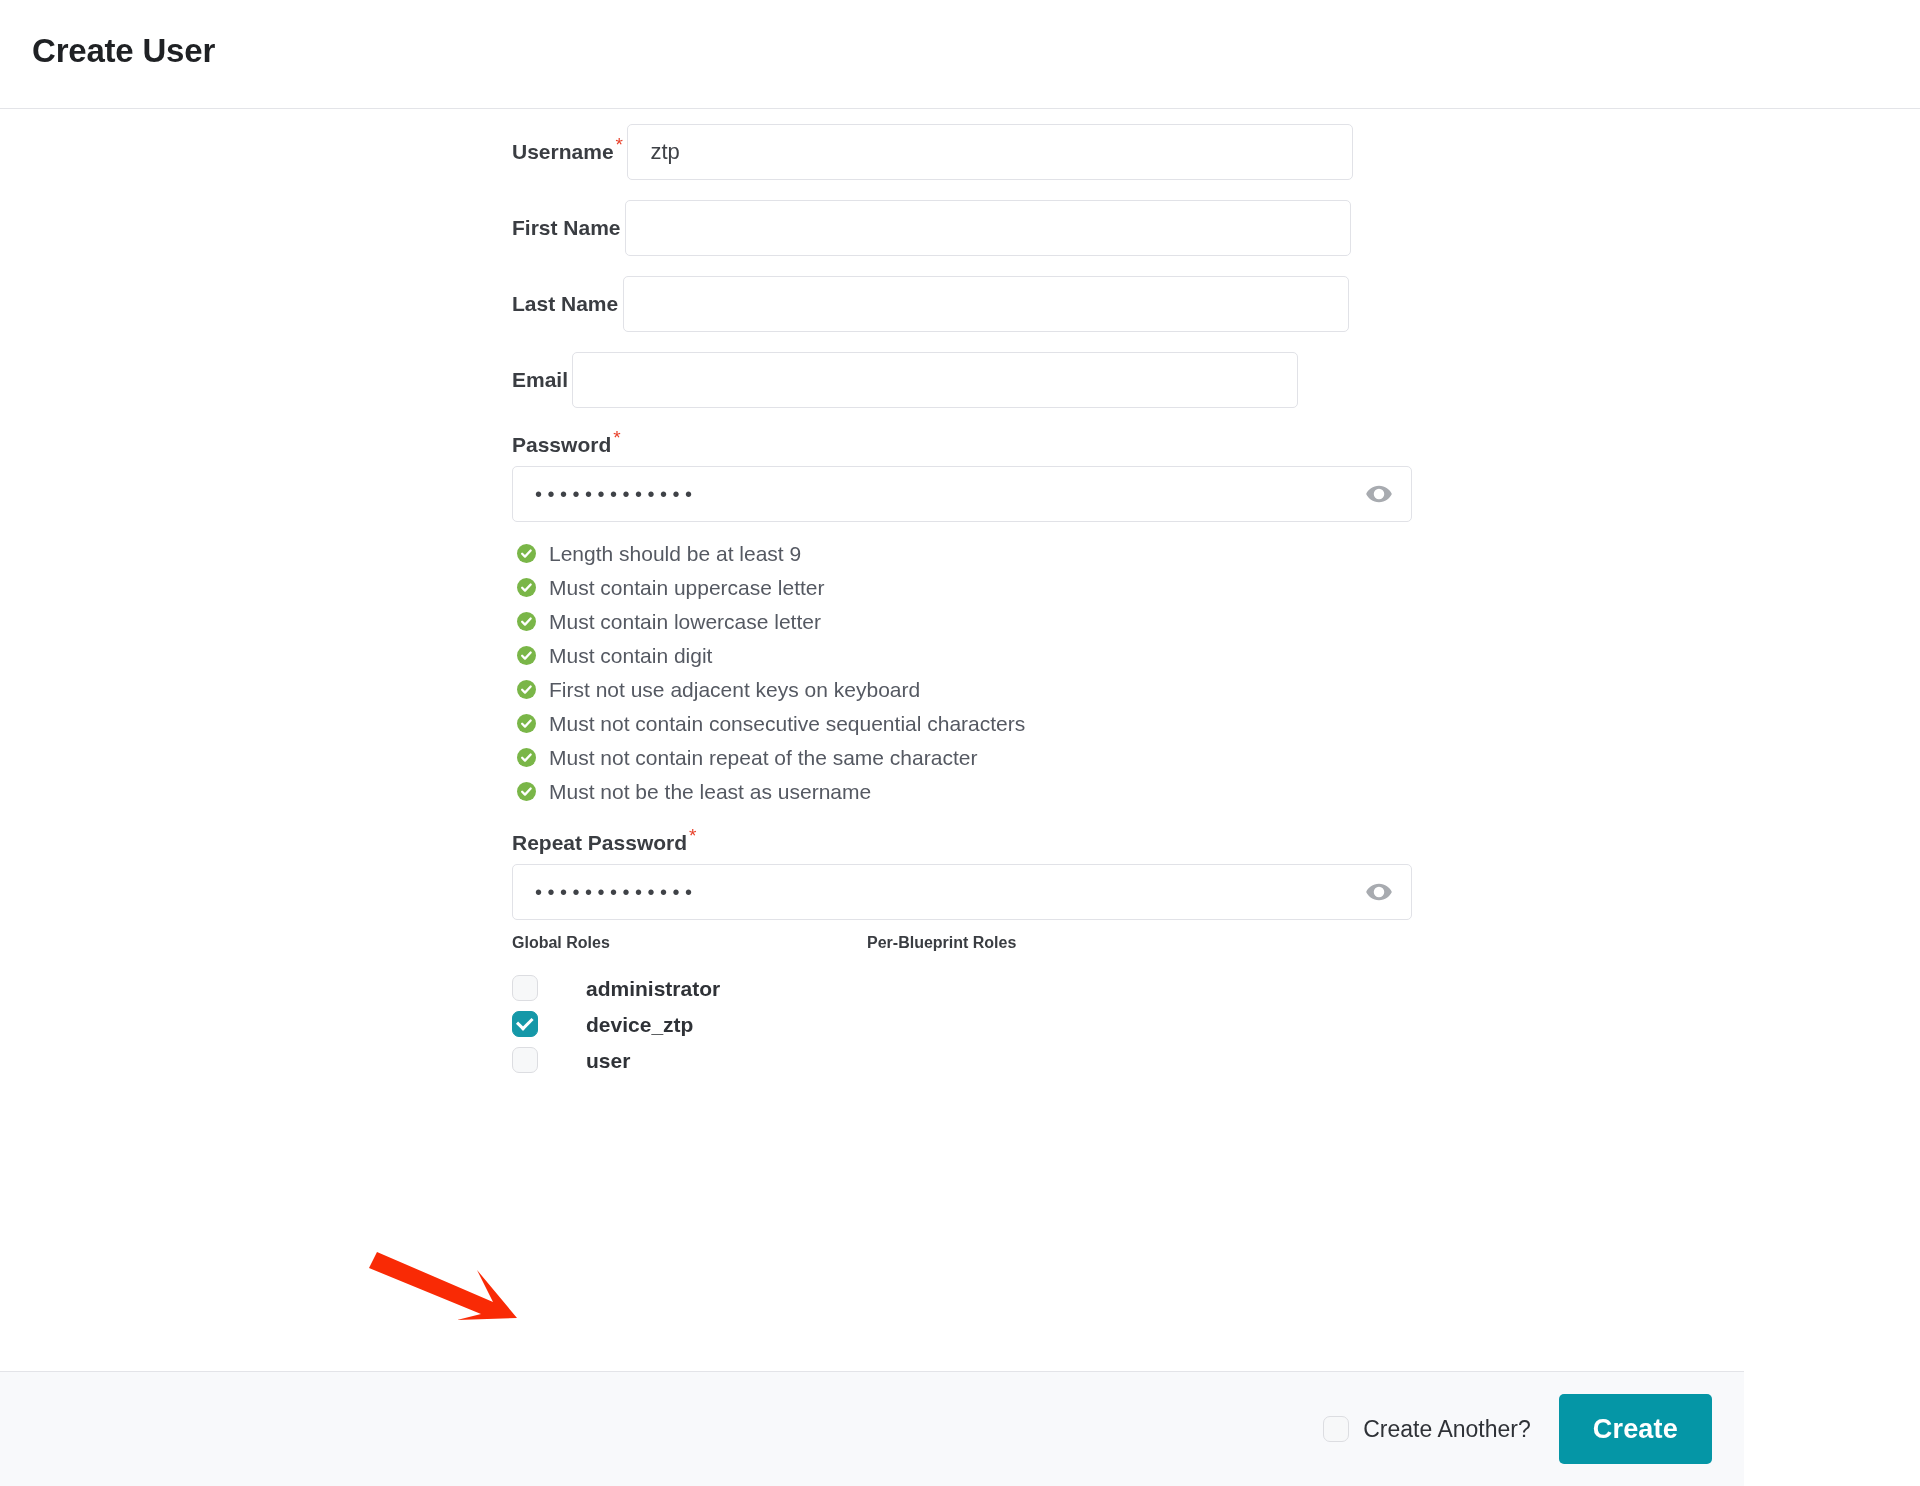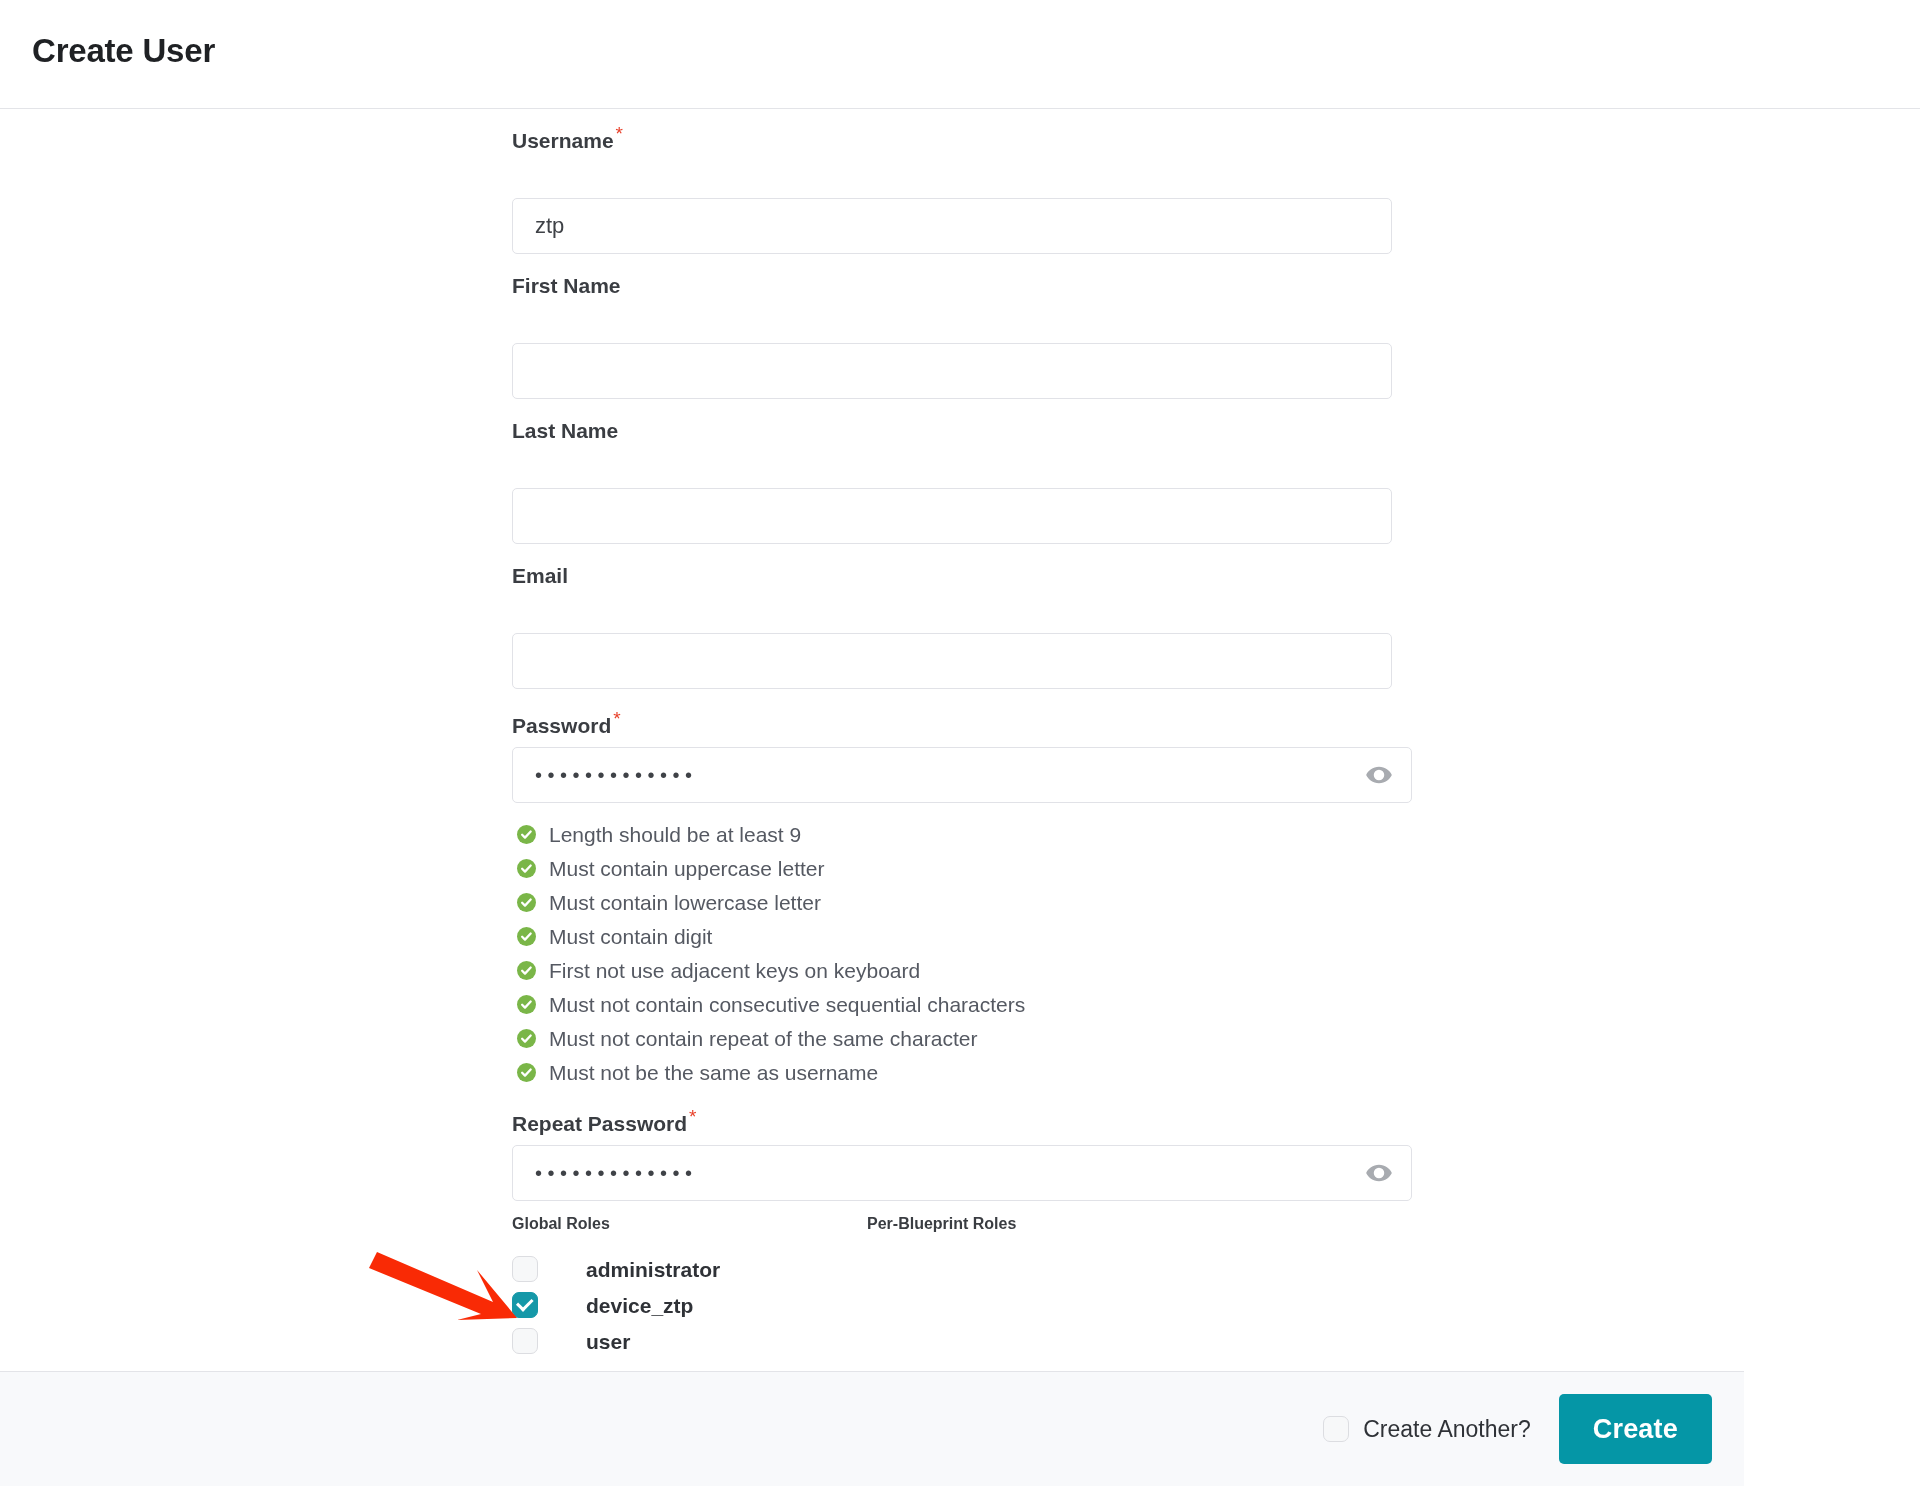--- a/index.html
+++ b/index.html
@@ -68,31 +68,30 @@
   .req-star {
     color: #e8402a;
     font-size: 19px;
     vertical-align: super;
     font-weight: normal;
     margin-left: 2px;
     line-height: 1;
   }
 
   .text-input {
-    width: 880px;
+    width: 726px;
     height: 56px;
     border: 1px solid #e1e2e7;
     border-radius: 5px;
     background: #ffffff;
     font-family: "Liberation Sans", sans-serif;
     font-size: 22px;
     color: #3f4247;
     padding: 0 22px;
     outline: none;
-    margin-top: 36px;
   }
   .text-input::placeholder { color: #b9bcc2; }
 
   .pw-wrap { position: relative; width: 900px; }
   .pw-dots {
     width: 900px;
     height: 56px;
     border: 1px solid #e1e2e7;
     border-radius: 5px;
     background: #ffffff;
@@ -341,21 +340,21 @@
               <circle cx="10" cy="10" r="10" fill="#7ab648"></circle>
               <path d="M5.4 10.3l3 3 6-6.4" fill="none" stroke="#ffffff" stroke-width="2.4" stroke-linecap="round" stroke-linejoin="round"></path>
             </svg>
             <span class="rule-text">Must not contain repeat of the same character</span>
           </li>
           <li class="rule">
             <svg class="rule-icon" viewBox="0 0 20 20">
               <circle cx="10" cy="10" r="10" fill="#7ab648"></circle>
               <path d="M5.4 10.3l3 3 6-6.4" fill="none" stroke="#ffffff" stroke-width="2.4" stroke-linecap="round" stroke-linejoin="round"></path>
             </svg>
-            <span class="rule-text">Must not be the same as username</span>
+            <span class="rule-text">Must not be the least as username</span>
           </li>
         </ul>
       </div>
 
       <div class="field" style="margin-top:18px;margin-bottom:14px;">
         <label class="field-label"><span>Repeat Password</span><span class="req-star">*</span></label>
         <div class="pw-wrap">
           <div class="pw-dots">•••••••••••••</div>
           <button class="eye-btn" aria-label="toggle repeat password visibility">
             <svg width="28" height="28" viewBox="0 0 24 24">

